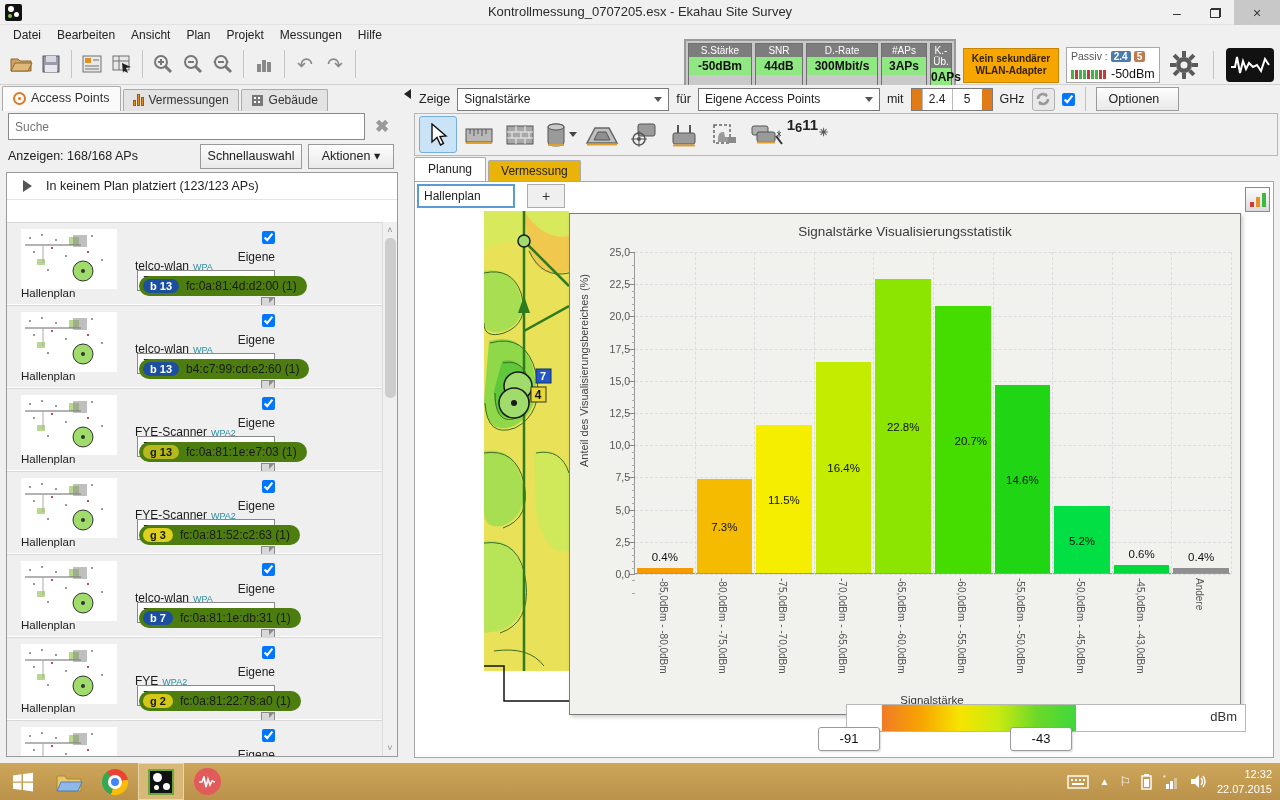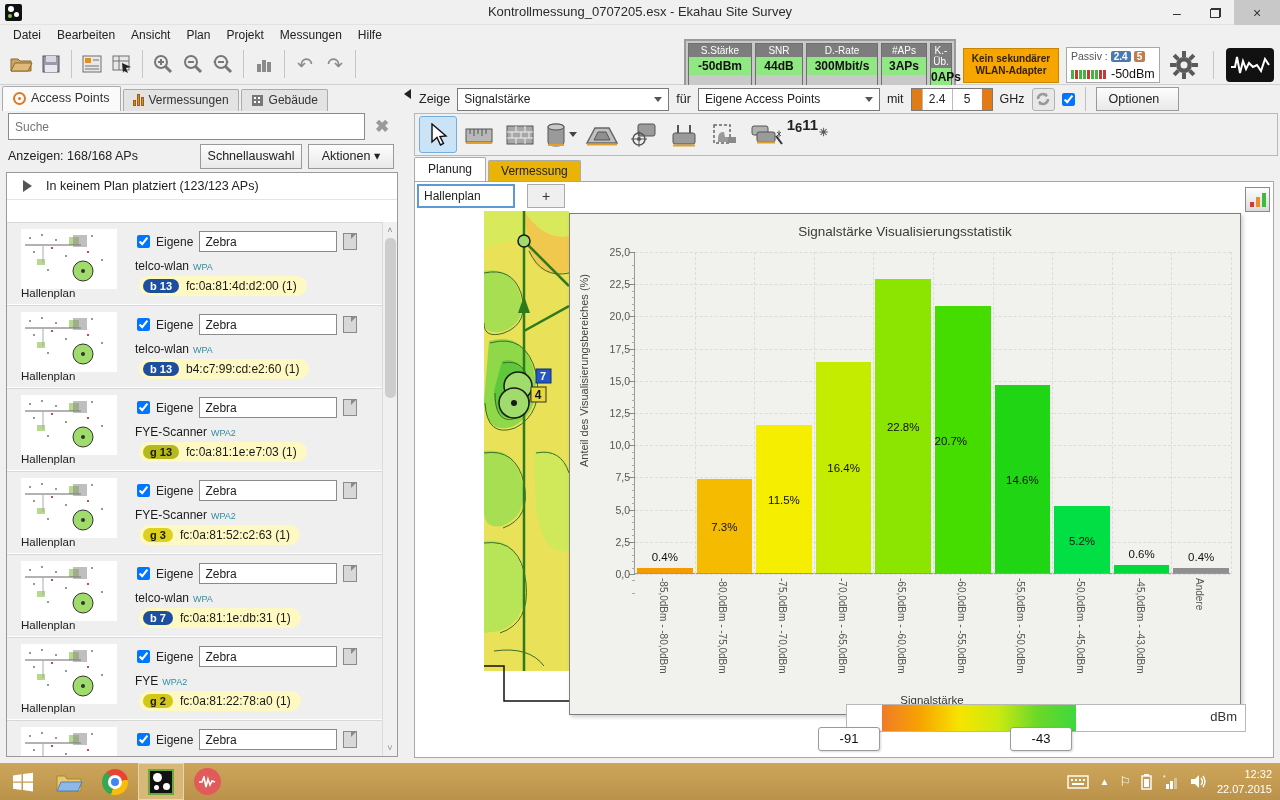--- a/index.html
+++ b/index.html
@@ -65,27 +65,27 @@
   .btn-quick { right:92px; width:102px; }
   .btn-actions { right:0; width:86px; }
   .aplist { position:absolute; left:6px; right:4px; top:87px; bottom:6px; border:1px solid #9a9a9a; background:#fff; overflow:hidden; }
   .treerow { height:27px; background:#fff; border-bottom:1px solid #e4e4e4; display:flex; align-items:center; padding-left:16px; gap:14px; font-size:12.5px; }
   .tri-r { width:0; height:0; border-left:9px solid #555; border-top:6px solid transparent; border-bottom:6px solid transparent; }
   .tri-d { width:0; height:0; border-top:9px solid #555; border-left:6px solid transparent; border-right:6px solid transparent; }
   .cards { position:absolute; left:0; right:15px; top:49px; bottom:0; overflow:hidden; }
   .apcard { height:83px; background:#efefef; border-bottom:1px solid #fff; border-top:1px solid #d8d8d8; position:relative; }
   .thumb { position:absolute; left:14px; top:6px; width:96px; height:60px; background:#fff; overflow:hidden; }
   .thumbcap { position:absolute; left:14px; top:64px; font-size:11.5px; color:#222; }
-  .aprow1 { position:absolute; left:130px; top:8px; display:flex; align-items:center; gap:6px; }
+  .aprow1 { position:absolute; left:130px; top:8px; display:flex; align-items:flex-end; gap:6px;flex-direction:column; }
   .apname { width:138px; height:21px; border:1px solid #8a8a8a; background:#fff; padding:0 5px; font-size:12px; font-family:"Liberation Sans",sans-serif; color:#222; }
   .pageic { width:14px; height:17px; background:#d8d8d8; border:1px solid #8a8a8a; position:relative; }
   .pageic:after { content:""; position:absolute; right:-1px; top:-1px; border-left:6px solid #8a8a8a; border-bottom:6px solid transparent; }
   .aprow2 { position:absolute; left:128px; top:36px; font-size:12px; color:#1a1a1a; }
   .sec { font-size:9px; color:#2e8fa0; margin-left:4px; }
-  .aprow3 { position:absolute; left:132px; top:53px; height:20px; background:#fef9c3; border-radius:10px; display:flex; align-items:center; padding:0 10px 0 4px; gap:7px; }
+  .aprow3 { position:absolute; left:132px; top:53px; height:20px; background:#4d7c0f; border-radius:10px; display:flex; align-items:center; padding:0 10px 0 4px; gap:7px; }
   .bandpill { border-radius:9px; font-size:11px; font-weight:bold; padding:1px 7px; white-space:nowrap; }
   .mactxt { font-size:12px; color:#1a1a1a; white-space:nowrap; }
   .scrollbar { position:absolute; right:0; top:49px; bottom:0; width:15px; background:#f0f0f0; border-left:1px solid #dcdcdc; }
   .sb-arrow { position:absolute; left:2px; width:10px; height:10px; color:#8a8a8a; font-size:9px; line-height:10px; text-align:center; }
   .sb-thumb { position:absolute; left:2px; top:16px; width:11px; height:160px; background:#cdcdcd; border-radius:5px; }
 
   
   .divider { position:absolute; left:402px; top:85px; width:12px; height:678px; background:#f0f0f0; }
   .divider .arr { position:absolute; left:2px; top:4px; width:0; height:0; border-right:7px solid #222; border-top:5px solid transparent; border-bottom:5px solid transparent; }
 
@@ -989,21 +989,21 @@
             <div class="bar" style="left: 121.2px; width: 55.6px; height: 148.12px; background: linear-gradient(rgb(245, 238, 0), rgb(245, 238, 0));"></div>
             <div class="barlabel" style="left: 119.2px; width: 59.6px; bottom: 67.06px;">11.5%</div>
             <div class="xlab" style="left: 142px;">-75,0dBm - -70,0dBm</div>
             <div class="bar" style="left: 180.8px; width: 55.6px; height: 211.232px; background: linear-gradient(rgb(196, 236, 0), rgb(196, 236, 0));"></div>
             <div class="barlabel" style="left: 178.8px; width: 59.6px; bottom: 98.616px;">16.4%</div>
             <div class="xlab" style="left: 201.6px;">-70,0dBm - -65,0dBm</div>
             <div class="bar" style="left: 240.4px; width: 55.6px; height: 293.664px; background: linear-gradient(rgb(139, 229, 0), rgb(139, 229, 0));"></div>
             <div class="barlabel" style="left: 238.4px; width: 59.6px; bottom: 139.832px;">22.8%</div>
             <div class="xlab" style="left: 261.2px;">-65,0dBm - -60,0dBm</div>
             <div class="bar" style="left: 300px; width: 55.6px; height: 266.616px; background: linear-gradient(rgb(69, 221, 0), rgb(69, 221, 0));"></div>
-            <div class="barlabel" style="left: 286px; width: 59.6px; bottom: 126.308px;">20.7%</div>
+            <div class="barlabel" style="left: 306px; width: 59.6px; bottom: 126.308px;">20.7%</div>
             <div class="xlab" style="left: 320.8px;">-60,0dBm - -55,0dBm</div>
             <div class="bar" style="left: 359.6px; width: 55.6px; height: 188.048px; background: linear-gradient(rgb(32, 213, 19), rgb(32, 213, 19));"></div>
             <div class="barlabel" style="left: 357.6px; width: 59.6px; bottom: 87.024px;">14.6%</div>
             <div class="xlab" style="left: 380.4px;">-55,0dBm - -50,0dBm</div>
             <div class="bar" style="left: 419.2px; width: 55.6px; height: 66.976px; background: linear-gradient(rgb(2, 223, 69), rgb(2, 223, 69));"></div>
             <div class="barlabel" style="left: 417.2px; width: 59.6px; bottom: 26.488px;">5.2%</div>
             <div class="xlab" style="left: 440px;">-50,0dBm - -45,0dBm</div>
             <div class="bar" style="left: 478.8px; width: 55.6px; height: 7.728px; background: linear-gradient(rgb(1, 216, 59), rgb(1, 216, 59));"></div>
             <div class="barlabel" style="left: 476.8px; width: 59.6px; bottom: 12.728px;">0.6%</div>
             <div class="xlab" style="left: 499.6px;">-45,0dBm - -43,0dBm</div>

